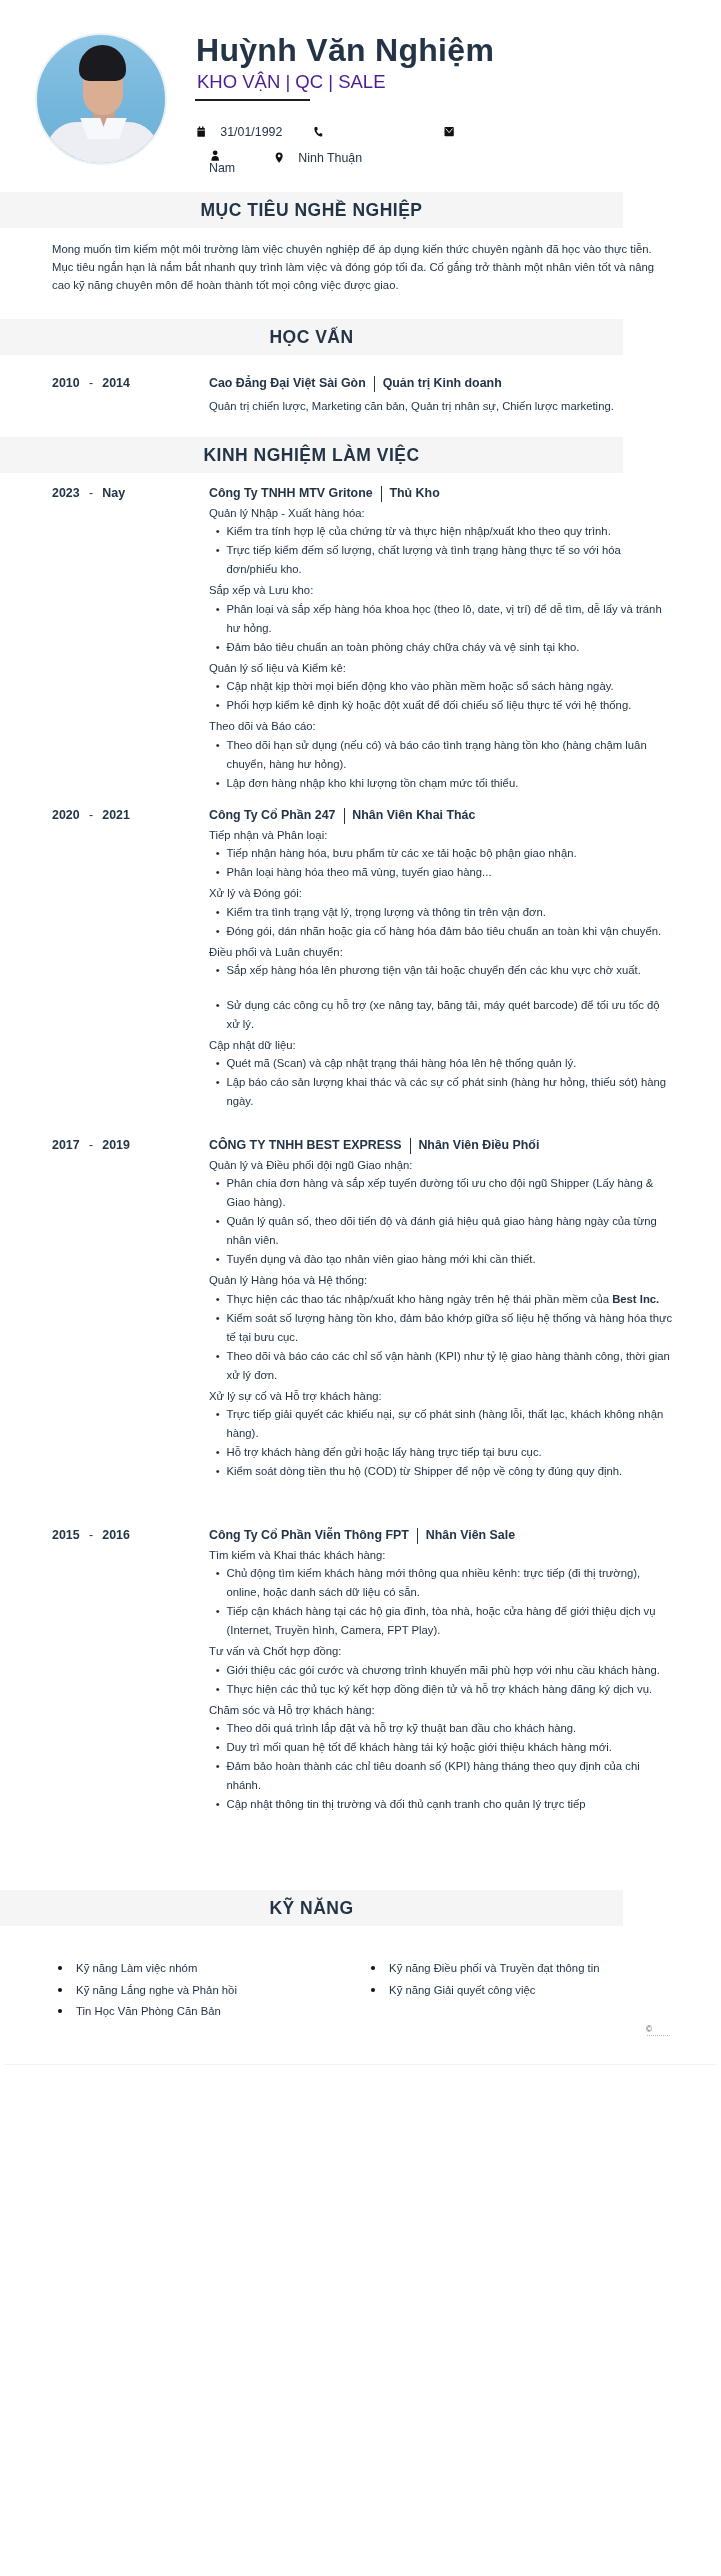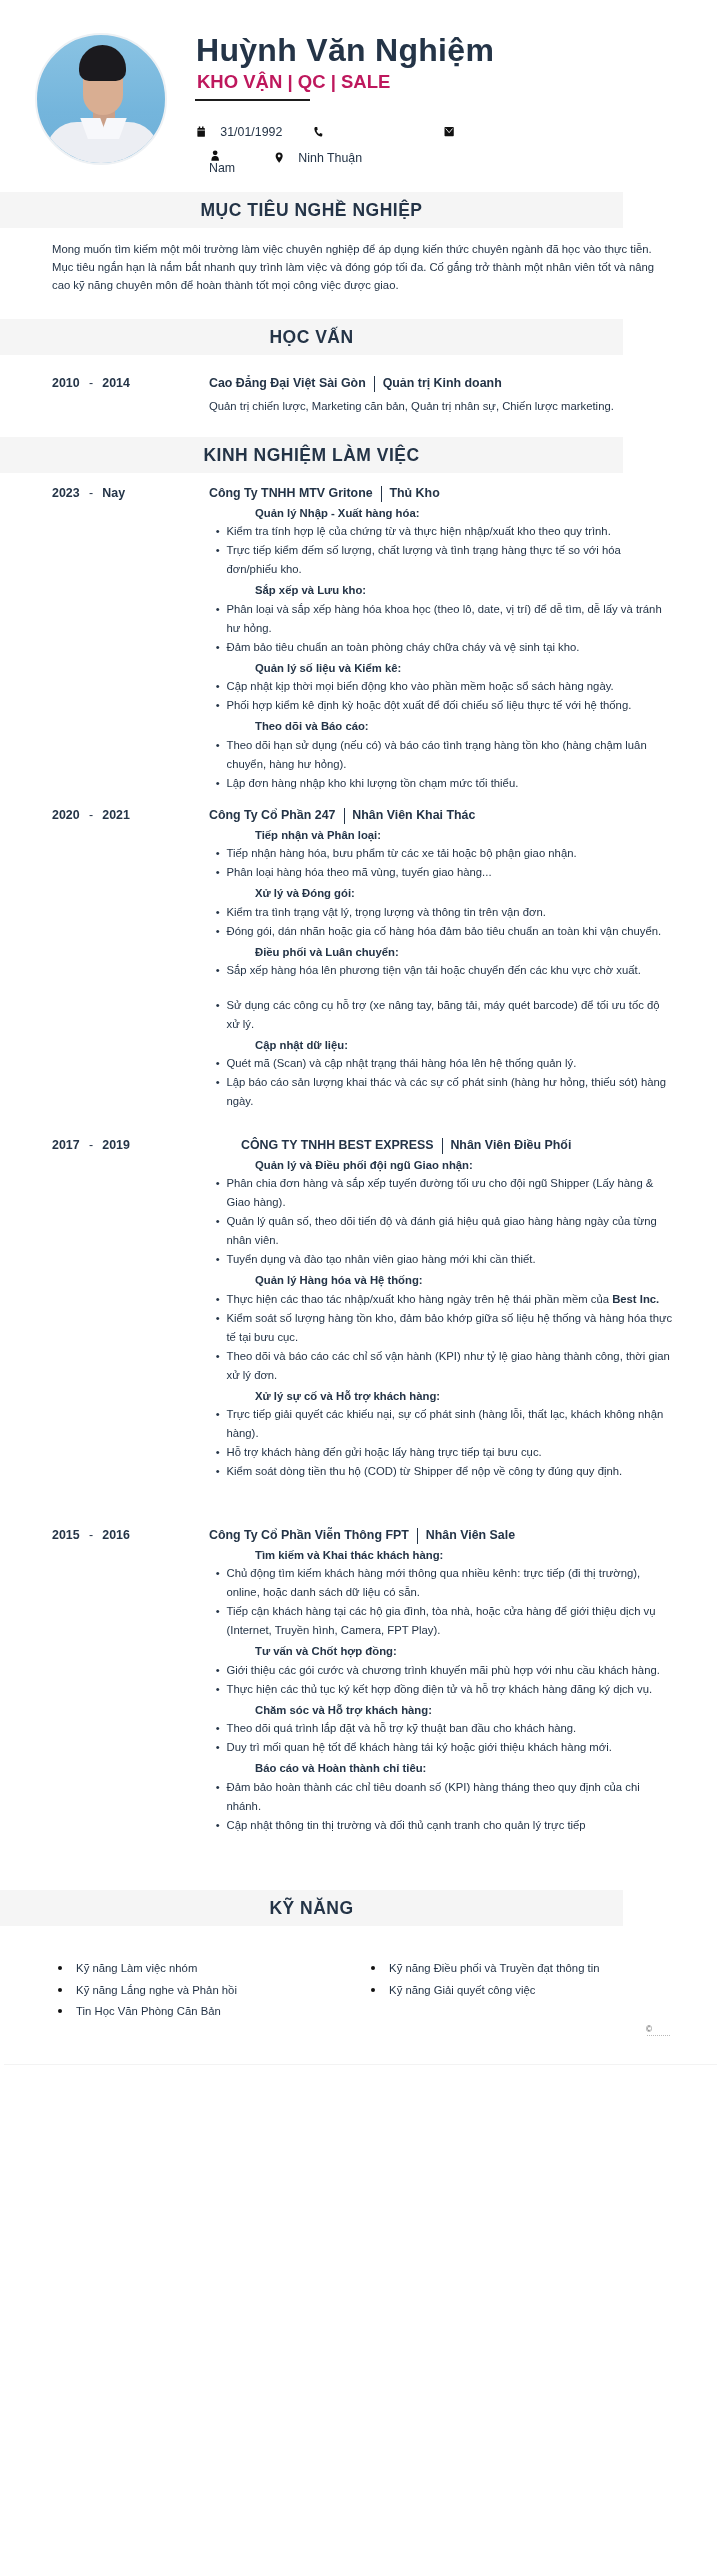--- a/index.html
+++ b/index.html
@@ -25,21 +25,21 @@
     .avatar .collar-l { position: absolute; left: 47px; top: 83px; width: 19.6px; height: 20.6px; background: #f7f8fb; transform: skewX(20deg); }
     .avatar .collar-r { position: absolute; left: 66px; top: 83px; width: 19.6px; height: 20.6px; background: #f7f8fb; transform: skewX(-20deg); }
 
     .name {
       position: absolute; left: 196px; top: 32px;
       font-size: 32px; font-weight: 700; color: #243447; letter-spacing: 0.3px;
       white-space: nowrap;
     }
     .title {
       position: absolute; left: 197px; top: 71px;
-      font-size: 18.5px; font-weight: 700; color: #be185d; white-space: nowrap;
+      font-size: 18.5px; font-weight: 400; color: #4c1d95; white-space: nowrap;
     }
     .title-rule { position: absolute; left: 195px; top: 99px; width: 115px; height: 1.5px; background: #1d1d1d; }
 
     .contact-item { position: absolute; display: flex; align-items: center; height: 15.5px; }
     .contact-item .icon { width: 11.3px; height: 13.4px; display: inline-flex; align-items: center; justify-content: center; }
     .contact-item .icon svg { width: 10.3px; height: 11.3px; }
     .contact-item .val { margin-left: 14px; font-size: 12.4px; color: #243447; white-space: nowrap; }
 
     
     .band {
@@ -59,21 +59,21 @@
     .entry .date {
       position: absolute; left: 52px; top: 0;
       font-size: 12.4px; font-weight: 700; color: #243447; white-space: nowrap;
     }
     .entry .date .sep { margin: 0 9.3px; font-weight: 400; }
     .entry .body { position: absolute; left: 209px; top: 0; width: 464px; }
     .entry .head { font-size: 12.4px; font-weight: 700; color: #243447; white-space: nowrap; line-height: 15.5px; }
     .entry .head .pipe { display: inline-block; width: 0.5px; height: 15.5px; background: #243447; vertical-align: middle; margin: 0 8.2px; }
     .entry .head .role { font-weight: 600; }
     .entry .desc { margin-top: 6.7px; font-size: 11.3px; line-height: 17.5px; color: #243447; }
-    .group-title { font-size: 11.3px; font-weight: 700; line-height: 17.5px; margin-top: 3.1px; margin-left: 46px; }
+    .group-title { font-size: 11.3px; font-weight: 400; line-height: 17.5px; margin-top: 3.1px; }
     .group-title:first-child { margin-top: 5.2px; }
     ul.bullets { list-style: none; padding-left: 6.7px; }
     ul.bullets li { position: relative; padding-left: 10.8px; font-size: 11.3px; line-height: 19px; color: #243447; }
     ul.bullets li::before { content: "\2022"; position: absolute; left: 0; top: 0; font-size: 11.3px; }
     ul.bullets li.gap { margin-top: 15.5px; }
     b.inline { font-weight: 700; }
 
     
     .skills { position: absolute; top: 1962px; left: 0; width: 721px; }
     .skill { position: absolute; display: flex; align-items: center; font-size: 11.3px; color: #243447; white-space: nowrap; }
@@ -236,21 +236,21 @@
       <li>Lập báo cáo sản lượng khai thác và các sự cố phát sinh (hàng hư hỏng, thiếu sót) hàng ngày.</li>
     </ul>
   </div>
 </div>
 
 <div class="entry" style="top:1138px;">
   <div class="date">
     <span>2017</span><span class="sep">-</span><span>2019</span>
   </div>
   <div class="body">
-    <div class="head" style="font-weight:600;margin-left:32px;">
+    <div class="head" style="font-weight:600;">
       <span>CÔNG TY TNHH BEST EXPRESS</span><span class="pipe"></span><span class="role">Nhân Viên Điều Phối</span>
     </div>
     <div class="group-title">Quản lý và Điều phối đội ngũ Giao nhận:</div>
     <ul class="bullets">
       <li>Phân chia đơn hàng và sắp xếp tuyến đường tối ưu cho đội ngũ Shipper (Lấy hàng &amp; Giao hàng).</li>
       <li>Quản lý quân số, theo dõi tiến độ và đánh giá hiệu quả giao hàng hàng ngày của từng nhân viên.</li>
       <li>Tuyển dụng và đào tạo nhân viên giao hàng mới khi cần thiết.</li>
     </ul>
     <div class="group-title">Quản lý Hàng hóa và Hệ thống:</div>
     <ul class="bullets">
@@ -283,21 +283,20 @@
     <div class="group-title">Tư vấn và Chốt hợp đồng:</div>
     <ul class="bullets">
       <li>Giới thiệu các gói cước và chương trình khuyến mãi phù hợp với nhu cầu khách hàng.</li>
       <li>Thực hiện các thủ tục ký kết hợp đồng điện tử và hỗ trợ khách hàng đăng ký dịch vụ.</li>
     </ul>
     <div class="group-title">Chăm sóc và Hỗ trợ khách hàng:</div>
     <ul class="bullets">
       <li>Theo dõi quá trình lắp đặt và hỗ trợ kỹ thuật ban đầu cho khách hàng.</li>
       <li>Duy trì mối quan hệ tốt để khách hàng tái ký hoặc giới thiệu khách hàng mới.</li>
     </ul>
-    <div class="group-title">Báo cáo và Hoàn thành chỉ tiêu:</div>
     <ul class="bullets">
       <li>Đảm bảo hoàn thành các chỉ tiêu doanh số (KPI) hàng tháng theo quy định của chi nhánh.</li>
       <li>Cập nhật thông tin thị trường và đối thủ cạnh tranh cho quản lý trực tiếp</li>
     </ul>
   </div>
 </div>
 
 <div class="band" style="top:1890px;">
   <h2>KỸ NĂNG</h2>
 </div>

